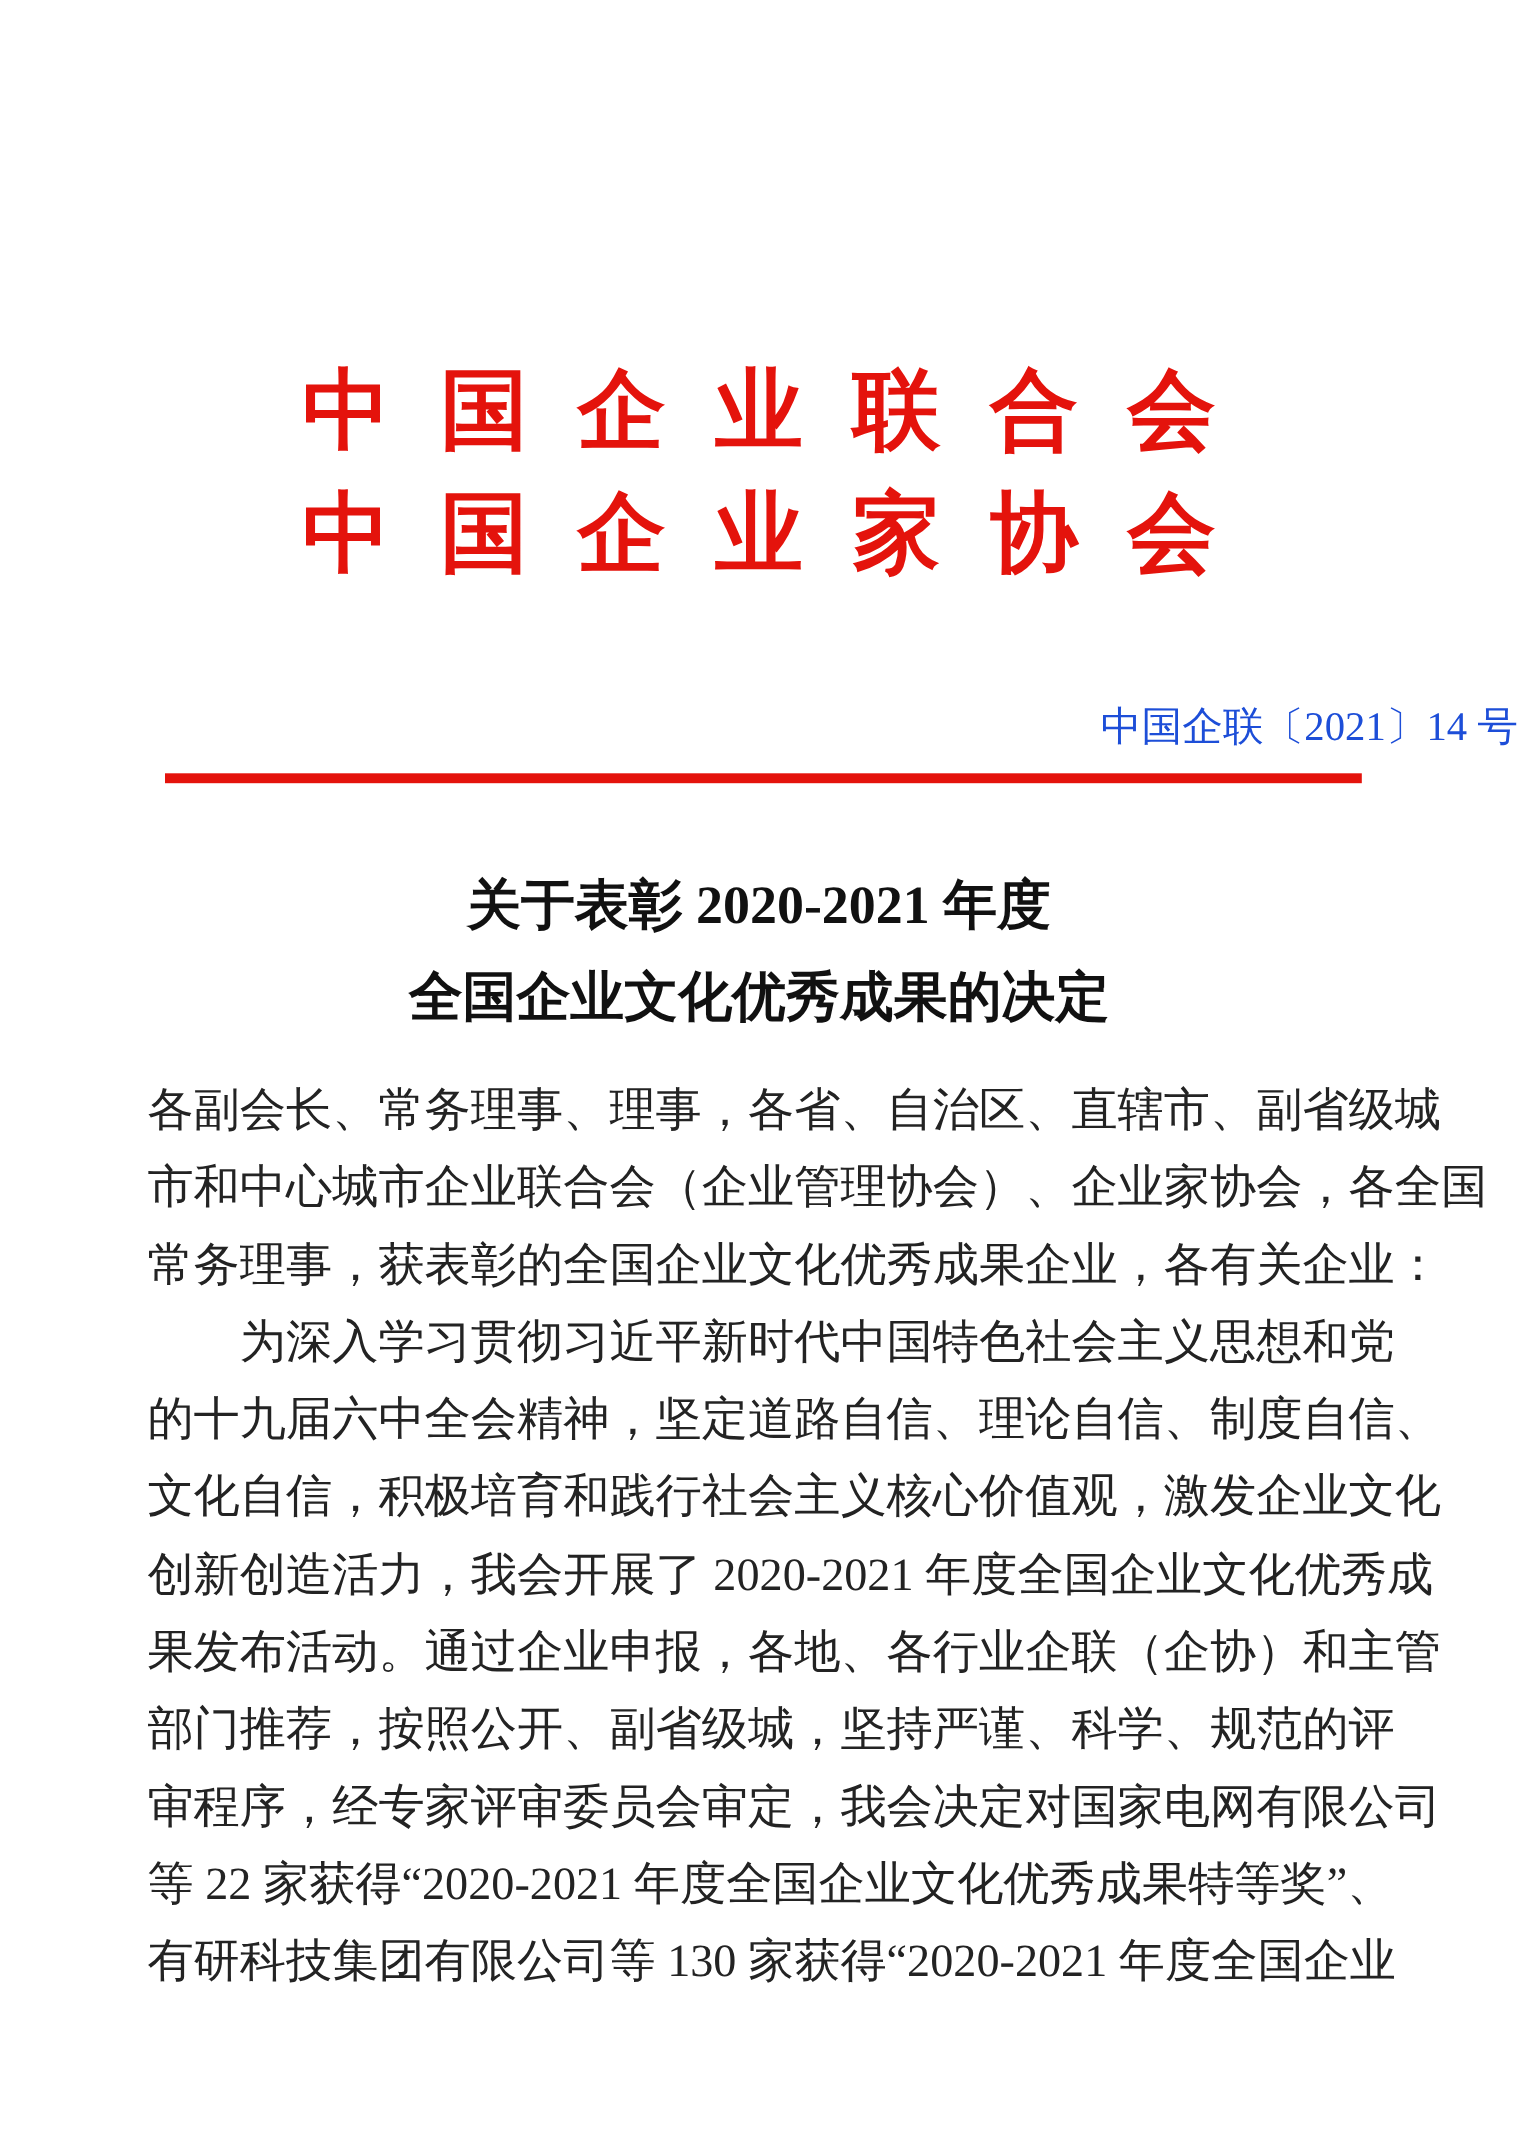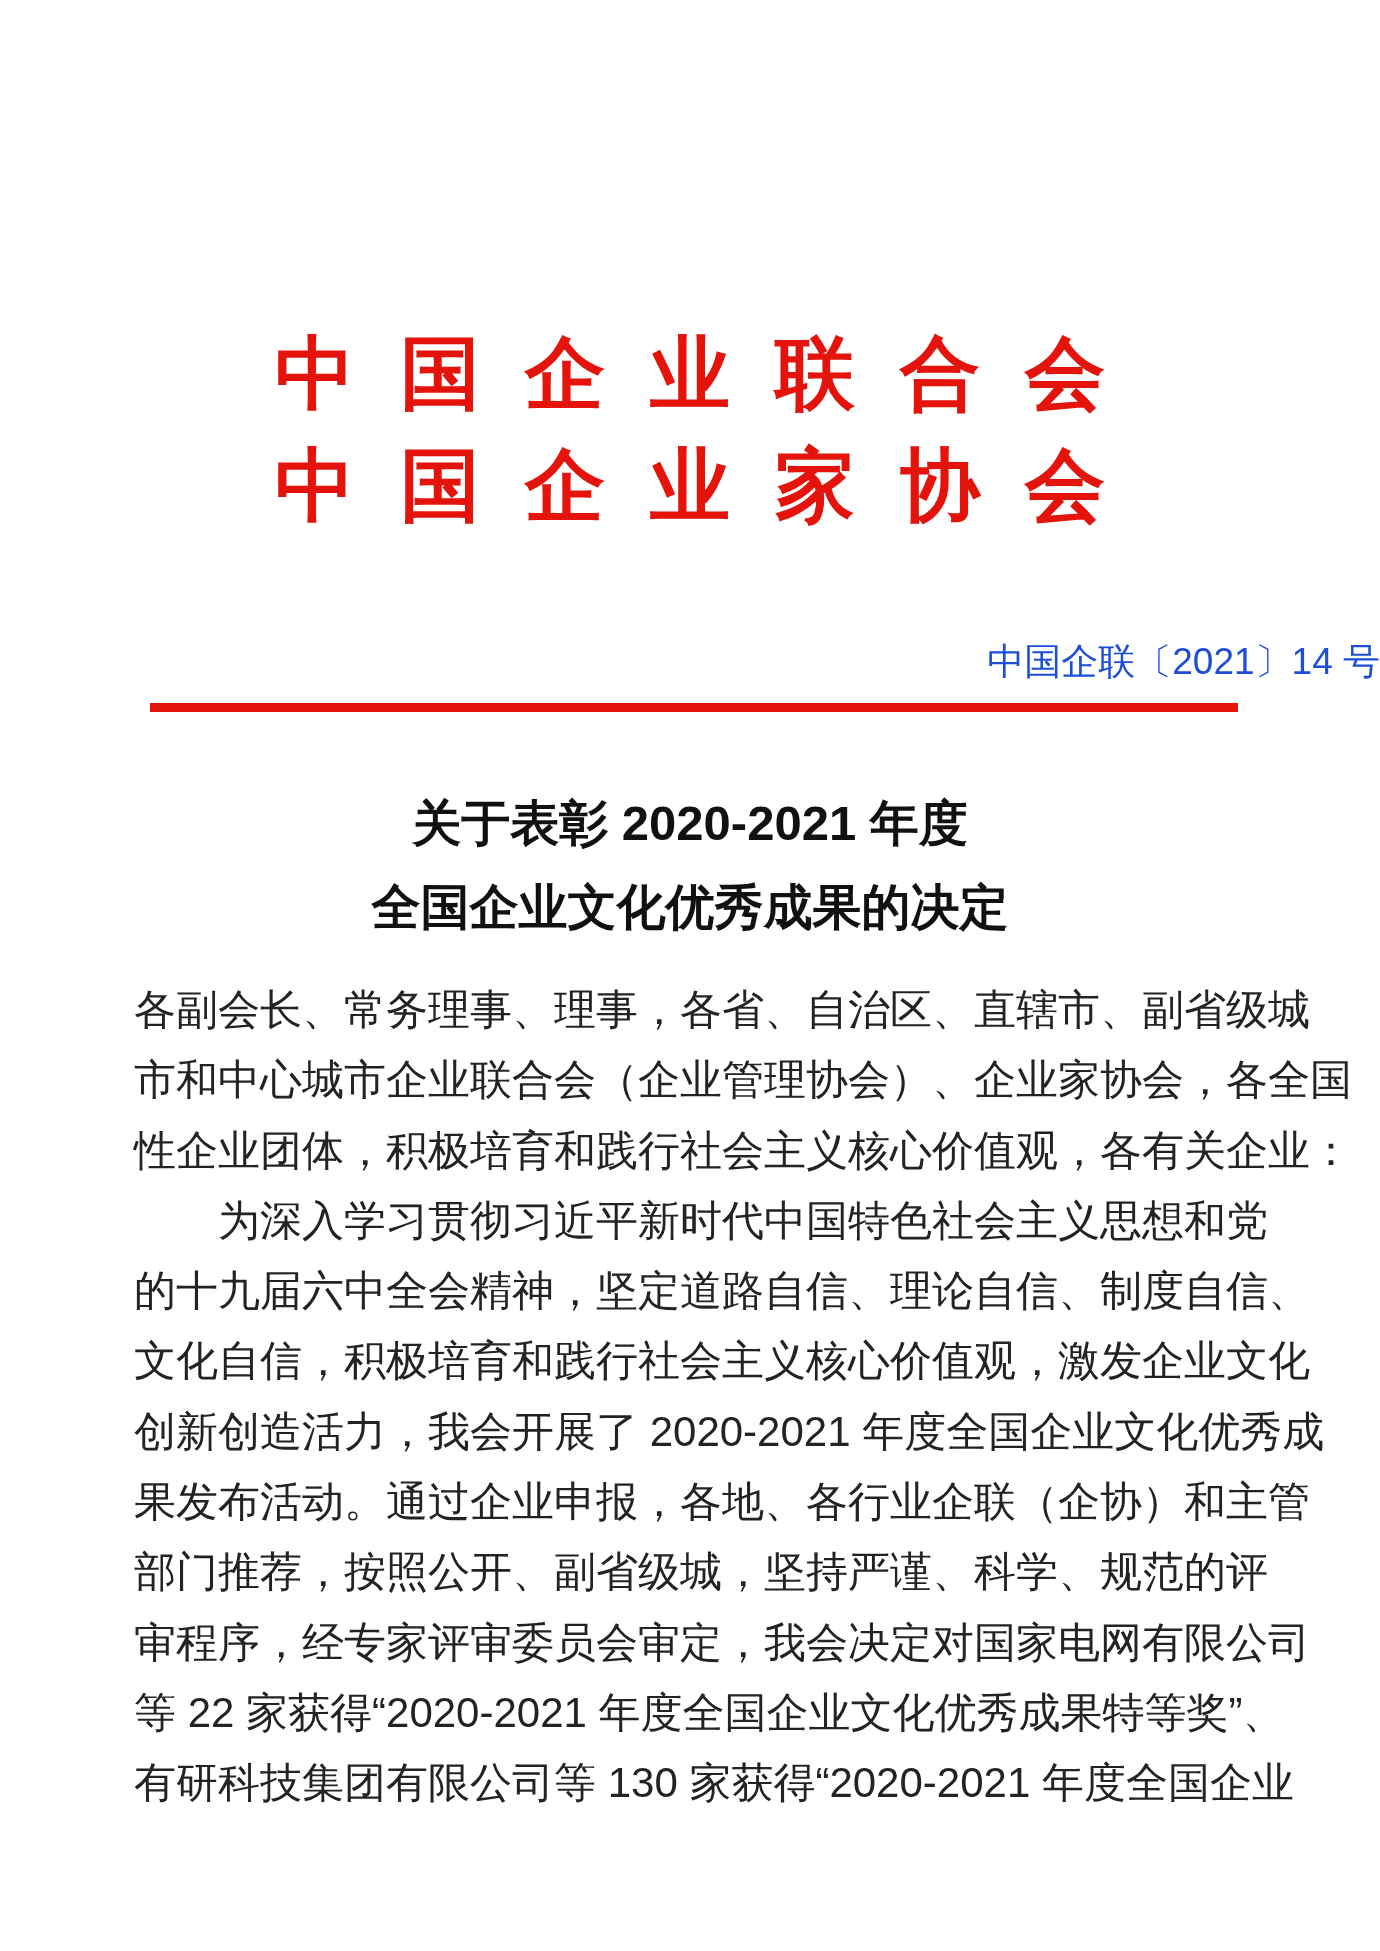--- a/index.html
+++ b/index.html
@@ -5,21 +5,21 @@
   :root { --accent: #e4130c; --ink: #1f1f1f; }
   * { margin: 0; padding: 0; box-sizing: border-box; }
   html, body { background: #ffffff; }
   .page {
     position: relative;
     width: 1380px;
     height: 1951px;
     margin: 0 auto;
     background: #ffffff;
     overflow: hidden;
-    font-family: Liberation Sans, sans-serif;
+    font-family: Liberation Serif, serif;
     color: var(--ink);
   }
   
   .org {
     position: absolute;
     left: 0;
     width: 100%;
     text-align: center;
     color: var(--accent);
     font-weight: bold;
@@ -90,21 +90,21 @@
 <div class="page">
   <div class="org org1">中国企业联合会</div>
   <div class="org org2">中国企业家协会</div>
   <div class="docnum">中国企联〔2021〕14 号</div>
   <div class="redline"></div>
   <div class="title t1">关于表彰 2020-2021 年度</div>
   <div class="title t2">全国企业文化优秀成果的决定</div>
   <div class="body-text">
     <div class="bline">各副会长、常务理事、理事，各省、自治区、直辖市、副省级城</div>
     <div class="bline">市和中心城市企业联合会（企业管理协会）、企业家协会，各全国</div>
-    <div class="bline">性企业团体，积极培育和践行社会主义核心价值观，各有关企业：</div>
+    <div class="bline">常务理事，获表彰的全国企业文化优秀成果企业，各有关企业：</div>
     <div class="bline indent">为深入学习贯彻习近平新时代中国特色社会主义思想和党</div>
     <div class="bline">的十九届六中全会精神，坚定道路自信、理论自信、制度自信、</div>
     <div class="bline">文化自信，积极培育和践行社会主义核心价值观，激发企业文化</div>
     <div class="bline">创新创造活力，我会开展了 2020-2021 年度全国企业文化优秀成</div>
     <div class="bline">果发布活动。通过企业申报，各地、各行业企联（企协）和主管</div>
     <div class="bline">部门推荐，按照公开、副省级城，坚持严谨、科学、规范的评</div>
     <div class="bline">审程序，经专家评审委员会审定，我会决定对国家电网有限公司</div>
     <div class="bline">等 22 家获得“2020-2021 年度全国企业文化优秀成果特等奖”、</div>
     <div class="bline">有研科技集团有限公司等 130 家获得“2020-2021 年度全国企业</div>
   </div>

